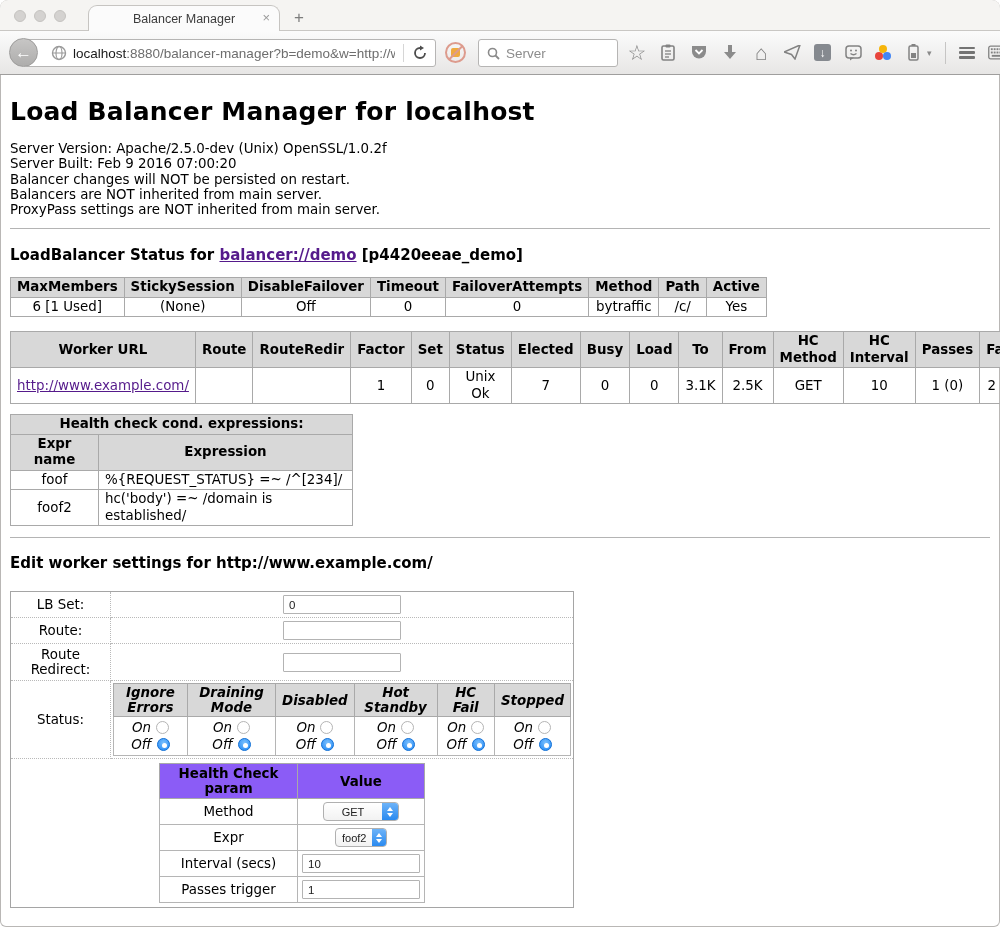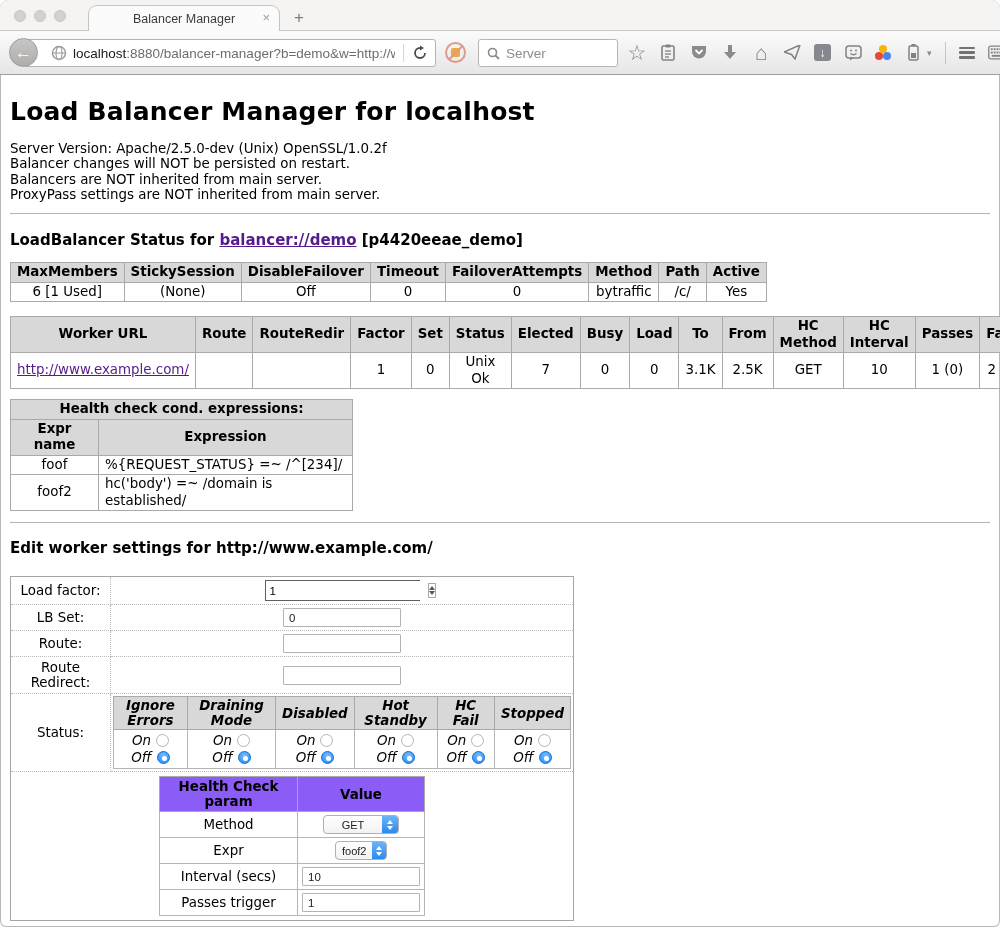--- a/index.html
+++ b/index.html
@@ -256,20 +256,21 @@
       </span>
     </div>
   </div>
 
   <div class="content">
 
     <h1>Load Balancer Manager for localhost</h1>
 
     <div class="server-info">
       <p>Server Version: Apache/2.5.0-dev (Unix) OpenSSL/1.0.2f</p>
+      <p>Server Built: Feb 9 2016 07:00:20</p>
       <p>Balancer changes will NOT be persisted on restart.</p>
       <p>Balancers are NOT inherited from main server.</p>
       <p>ProxyPass settings are NOT inherited from main server.</p>
     </div>
 
     <hr class="rule">
 
     <div class="sec-heading"><span>LoadBalancer Status for </span><a href="#">balancer://demo</a><span> [p4420eeae_demo]</span></div>
 
     <table class="data">
@@ -364,32 +365,20 @@
       </tbody>
     </table>
 
     <hr class="rule">
 
     <div class="sec-heading" style="margin:16px 0 19px;">Edit worker settings for http://www.example.com/</div>
 
     <table class="formtbl">
       <tbody>
         <tr>
-          <td class="flabel">Load factor:</td>
-          <td class="fvalue">
-            <span class="num-wrap">
-              <input type="text" value="1" style="">
-              <span class="stepper">
-                  <i class="up"></i>
-                  <i class="dn"></i>
-                </span>
-            </span>
-          </td>
-        </tr>
-        <tr>
           <td class="flabel">LB Set:</td>
           <td class="fvalue"><input class="txt-input w118" type="text" value="0" style=""></td>
         </tr>
         <tr>
           <td class="flabel">Route:</td>
           <td class="fvalue"><input class="txt-input w118" type="text" value="" style=""></td>
         </tr>
         <tr>
           <td class="flabel">Route Redirect:</td>
           <td class="fvalue"><input class="txt-input w118" type="text" value="" style=""></td>

